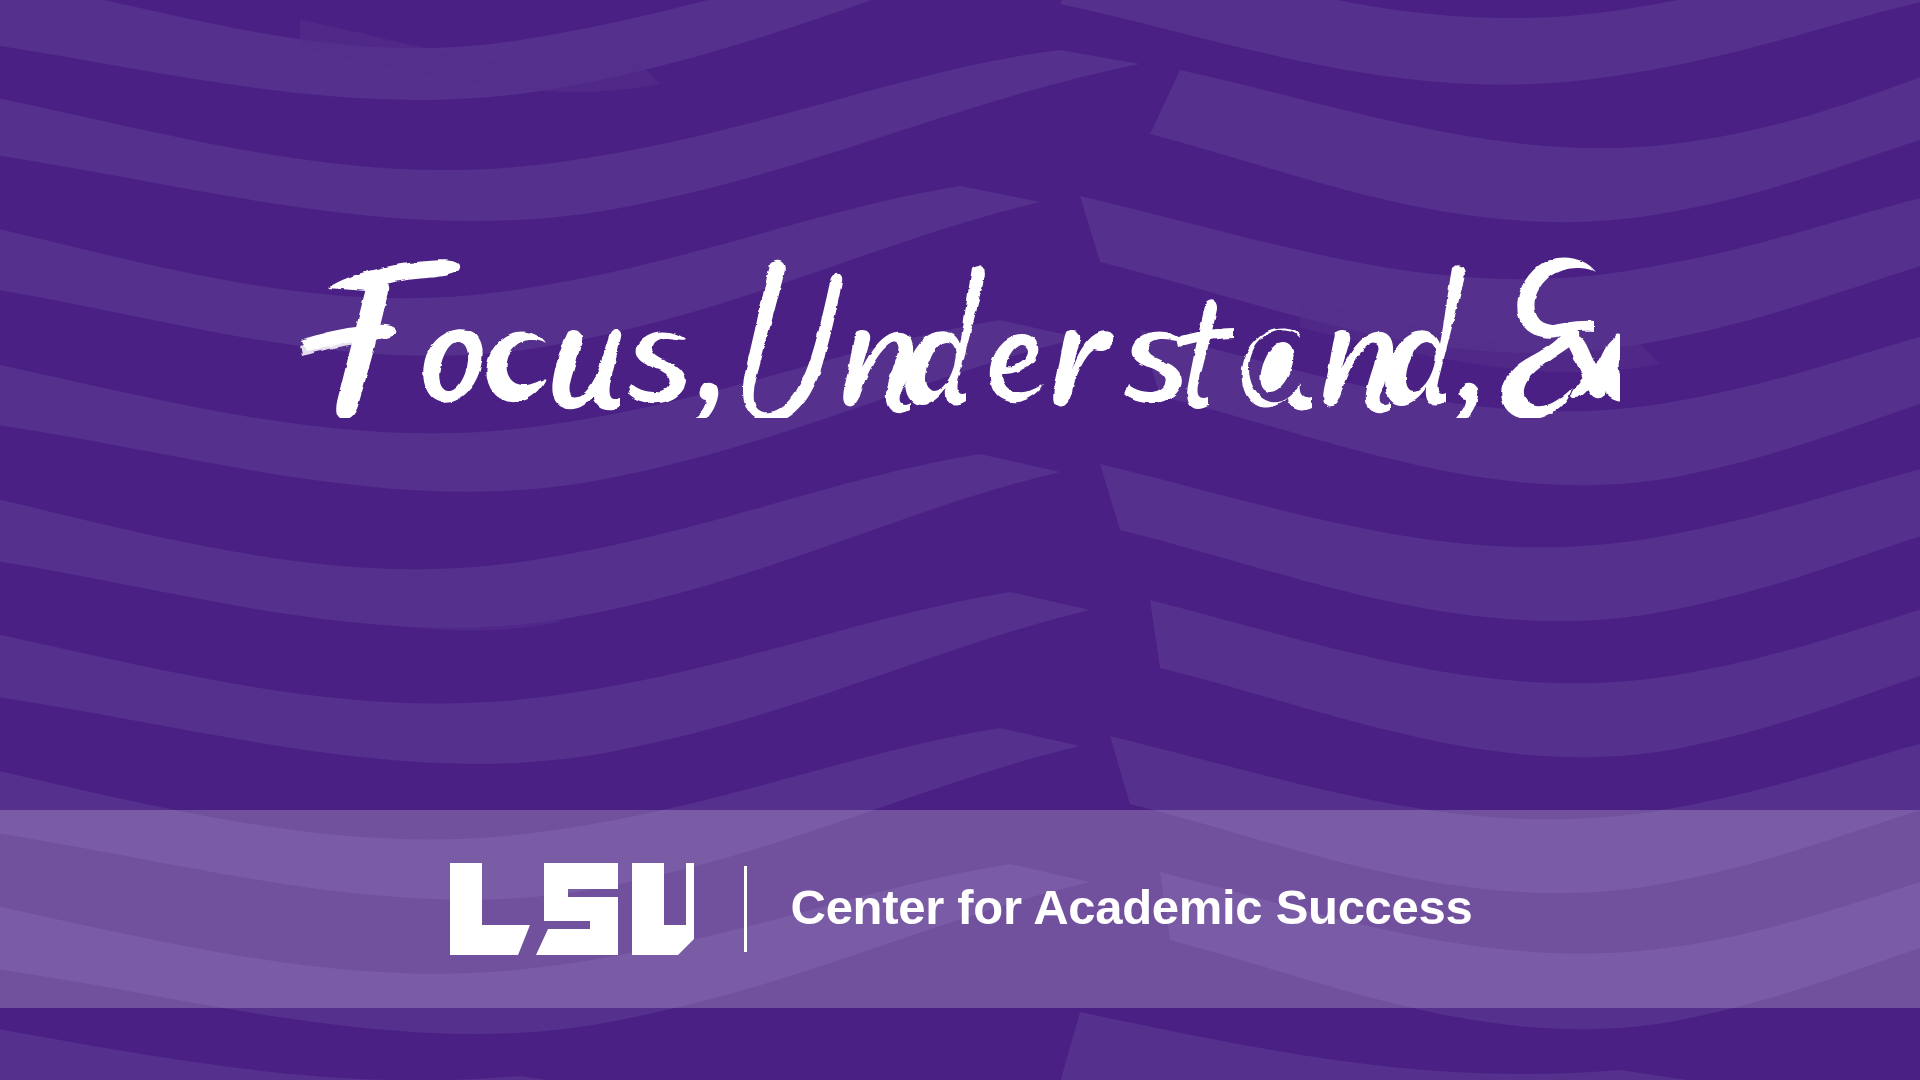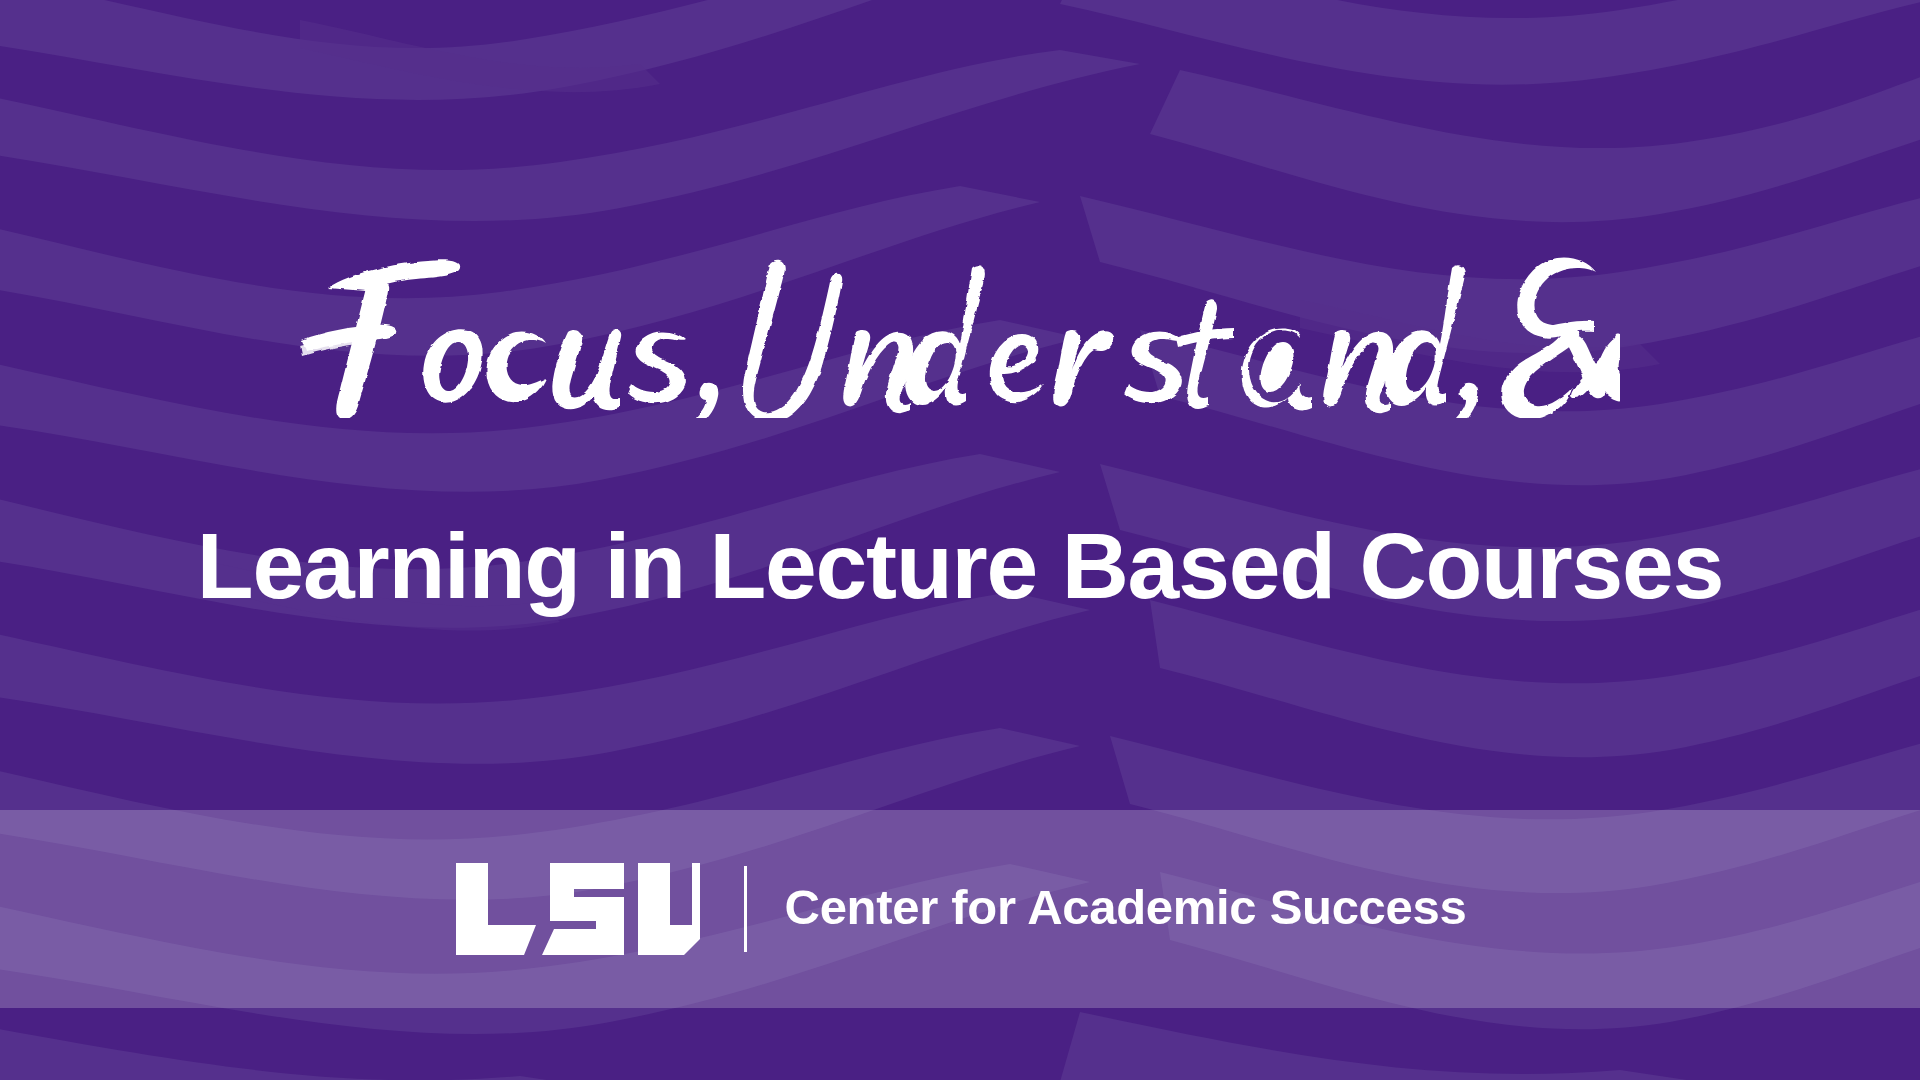--- a/index.html
+++ b/index.html
@@ -64,21 +64,21 @@
     width: 1920px;
     height: 198px;
     background: rgba(255, 255, 255, 0.215);
   }
   .footer-inner {
     position: absolute;
     inset: 0;
     display: flex;
     align-items: center;
     justify-content: center;
-    gap: 6px;
+    gap: 12px;
   }
   .lsu-logo { display: block; }
   .footer-divider {
     width: 3px;
     height: 86px;
     background: #ffffff;
     margin: 0 32px 0 36px;
     flex: none;
   }
   .footer-text {
@@ -183,21 +183,20 @@
       </g>
 
       <g filter="url(#roughEdge)" fill="#ffffff" transform="translate(30,0)">
         <path d="M1336,116 C1330,106 1314,100 1300,106 C1284,113 1274,132 1277,150 C1280,168 1296,178 1312,173 C1324,169 1333,158 1336,150 C1331,152 1321,158 1312,157 C1301,156 1295,146 1297,134 C1299,121 1309,112 1320,112 C1328,112 1333,114 1336,116 Z" transform="translate(-8,0)"></path>
       </g>
     </svg>
   </div>
 
   <div style="position:absolute;width:1px;height:1px;overflow:hidden;clip:rect(0 0 0 0);">Focus, Understand, Excel:</div>
 
-  <div class="subtitle">Learning in Lecture Based Courses</div>
 
   <div class="footer-band">
     <div class="footer-inner">
 
       <svg class="lsu-logo" width="248" height="92" viewBox="0 0 248 92" xmlns="http://www.w3.org/2000/svg" role="img">
         <title>LSU</title>
         <g fill="#ffffff">
 
           <path d="M2,0 L34,0 L34,62 L82,62 L70,92 L2,92 Z"></path>
 

